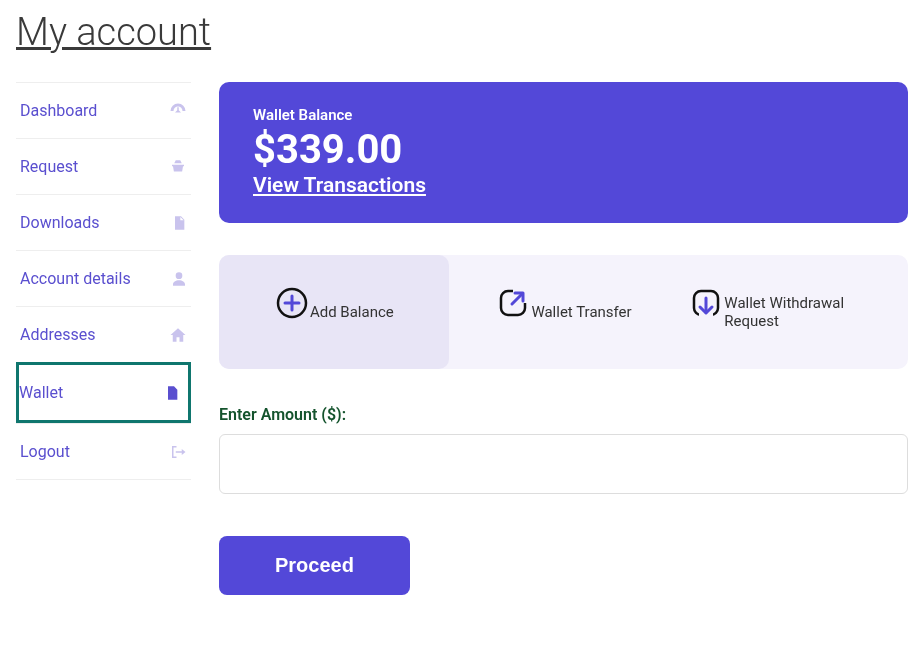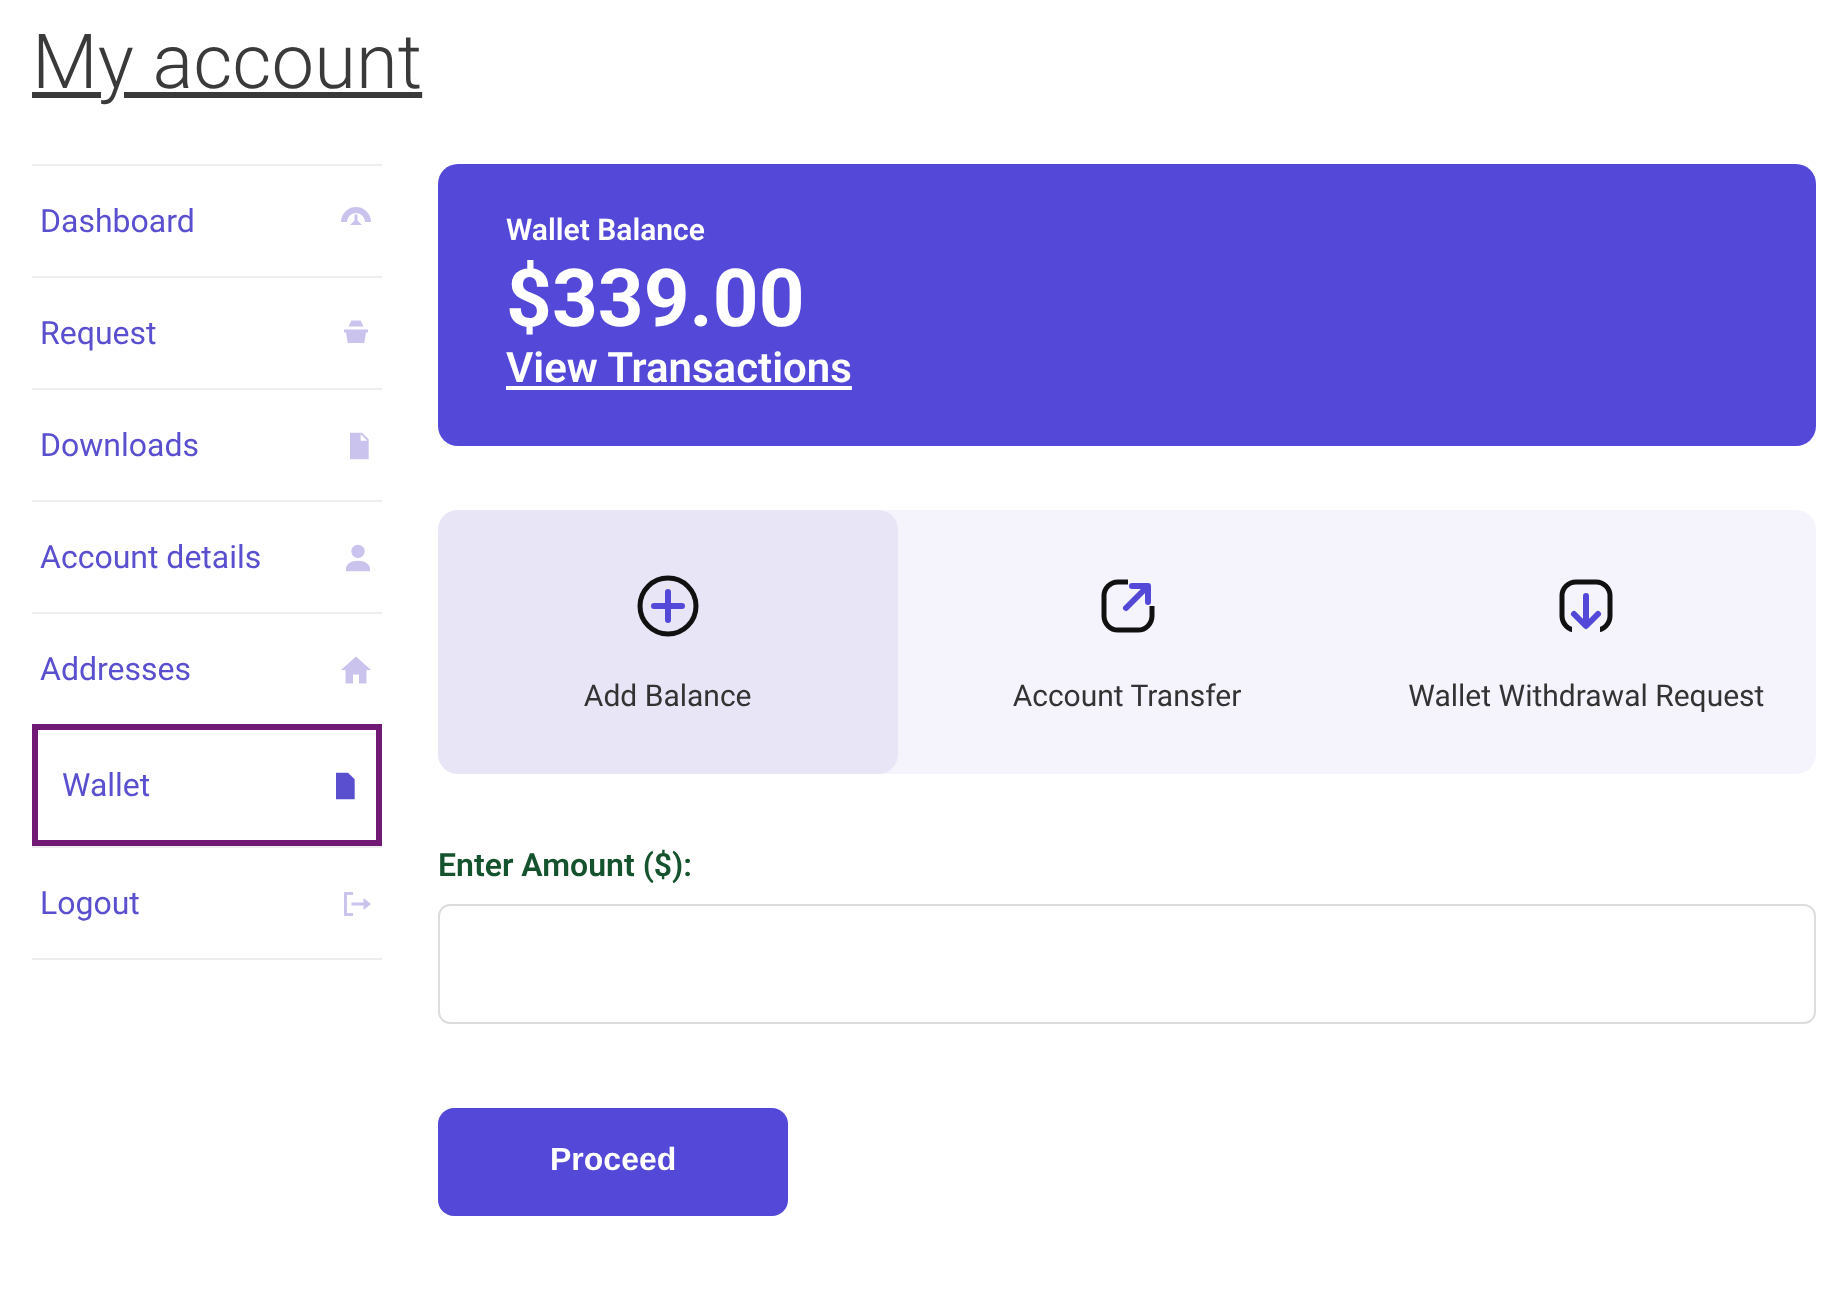--- a/index.html
+++ b/index.html
@@ -32,22 +32,22 @@
       padding: 18px 4px 18px 4px;
       border-top: 1px solid #eee;
       cursor: pointer;
       color: #5a4fcf;
       font-size: 16px;
     }
     .sidebar-item:last-child {
       border-bottom: 1px solid #eee;
     }
     .sidebar-item.active {
-      border: 3px solid #701a75;
-      padding-left: 12px;
+      border: 3px solid #0f766e;
+      padding-left: 0;
       padding-right: 8px;
     }
     .sidebar-item .icon {
       color: #c9c3ed;
       display: flex;
       align-items: center;
     }
     .sidebar-item.active .icon {
       color: #5a4fcf;
     }
@@ -80,21 +80,21 @@
     .actions {
       display: flex;
       gap: 0;
       background: #f5f3fc;
       border-radius: 10px;
       margin-bottom: 36px;
     }
     .action-card {
       flex: 1;
       display: flex;
-      flex-direction: column;
+      flex-direction: row;
       align-items: center;
       justify-content: center;
       padding: 30px 10px;
       cursor: pointer;
       border-radius: 10px;
     }
     .action-card.selected {
       background: #e8e5f6;
     }
     .action-icon {
@@ -123,21 +123,21 @@
       font-size: 16px;
       outline: none;
       margin-bottom: 42px;
     }
     .proceed-btn {
       background: #5348d8;
       color: #fff;
       border: none;
       border-radius: 8px;
       padding: 18px 56px;
-      font-size: 16px;
+      font-size: 20px;
       font-weight: 700;
       cursor: pointer;
     }
     svg { display: block; }
   </style>
 </head>
 <body>
 
 <h1 class="page-title">My account</h1>
 
@@ -233,21 +233,21 @@
 
       <div class="action-card">
         <div class="action-icon">
           <svg width="36" height="36" viewBox="0 0 36 36">
             <rect x="6" y="6" width="24" height="24" rx="7" fill="none" stroke="#111" stroke-width="2.5"></rect>
             <rect x="18" y="4" width="14" height="14" fill="#f5f3fc"></rect>
             <line x1="17" y1="19" x2="27" y2="9" stroke="#5348d8" stroke-width="3" stroke-linecap="round"></line>
             <polyline points="20,8 28,8 28,16" fill="none" stroke="#5348d8" stroke-width="3" stroke-linecap="round" stroke-linejoin="round"></polyline>
           </svg>
         </div>
-        <div class="action-label">Account Transfer</div>
+        <div class="action-label">Wallet Transfer</div>
       </div>
 
       <div class="action-card">
         <div class="action-icon">
           <svg width="36" height="36" viewBox="0 0 36 36">
             <rect x="6" y="6" width="24" height="24" rx="7" fill="none" stroke="#111" stroke-width="2.5"></rect>
             <rect x="11" y="22" width="14" height="12" fill="#f5f3fc"></rect>
             <line x1="18" y1="13" x2="18" y2="27" stroke="#5348d8" stroke-width="3" stroke-linecap="round"></line>
             <polyline points="12,22 18,28 24,22" fill="none" stroke="#5348d8" stroke-width="3" stroke-linecap="round" stroke-linejoin="round"></polyline>
           </svg>

